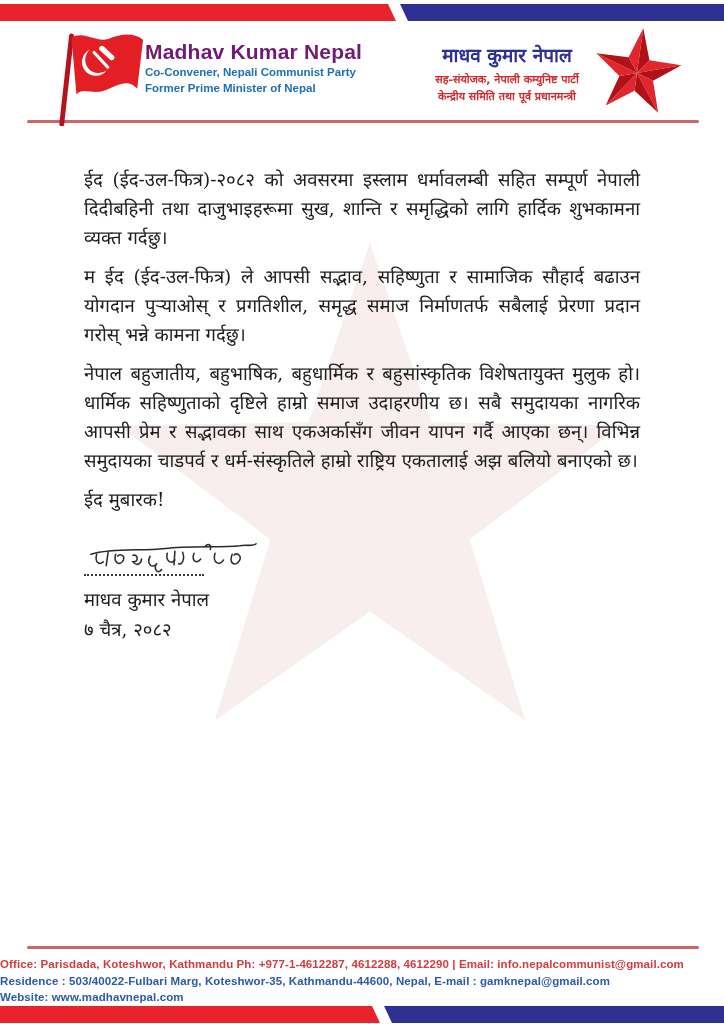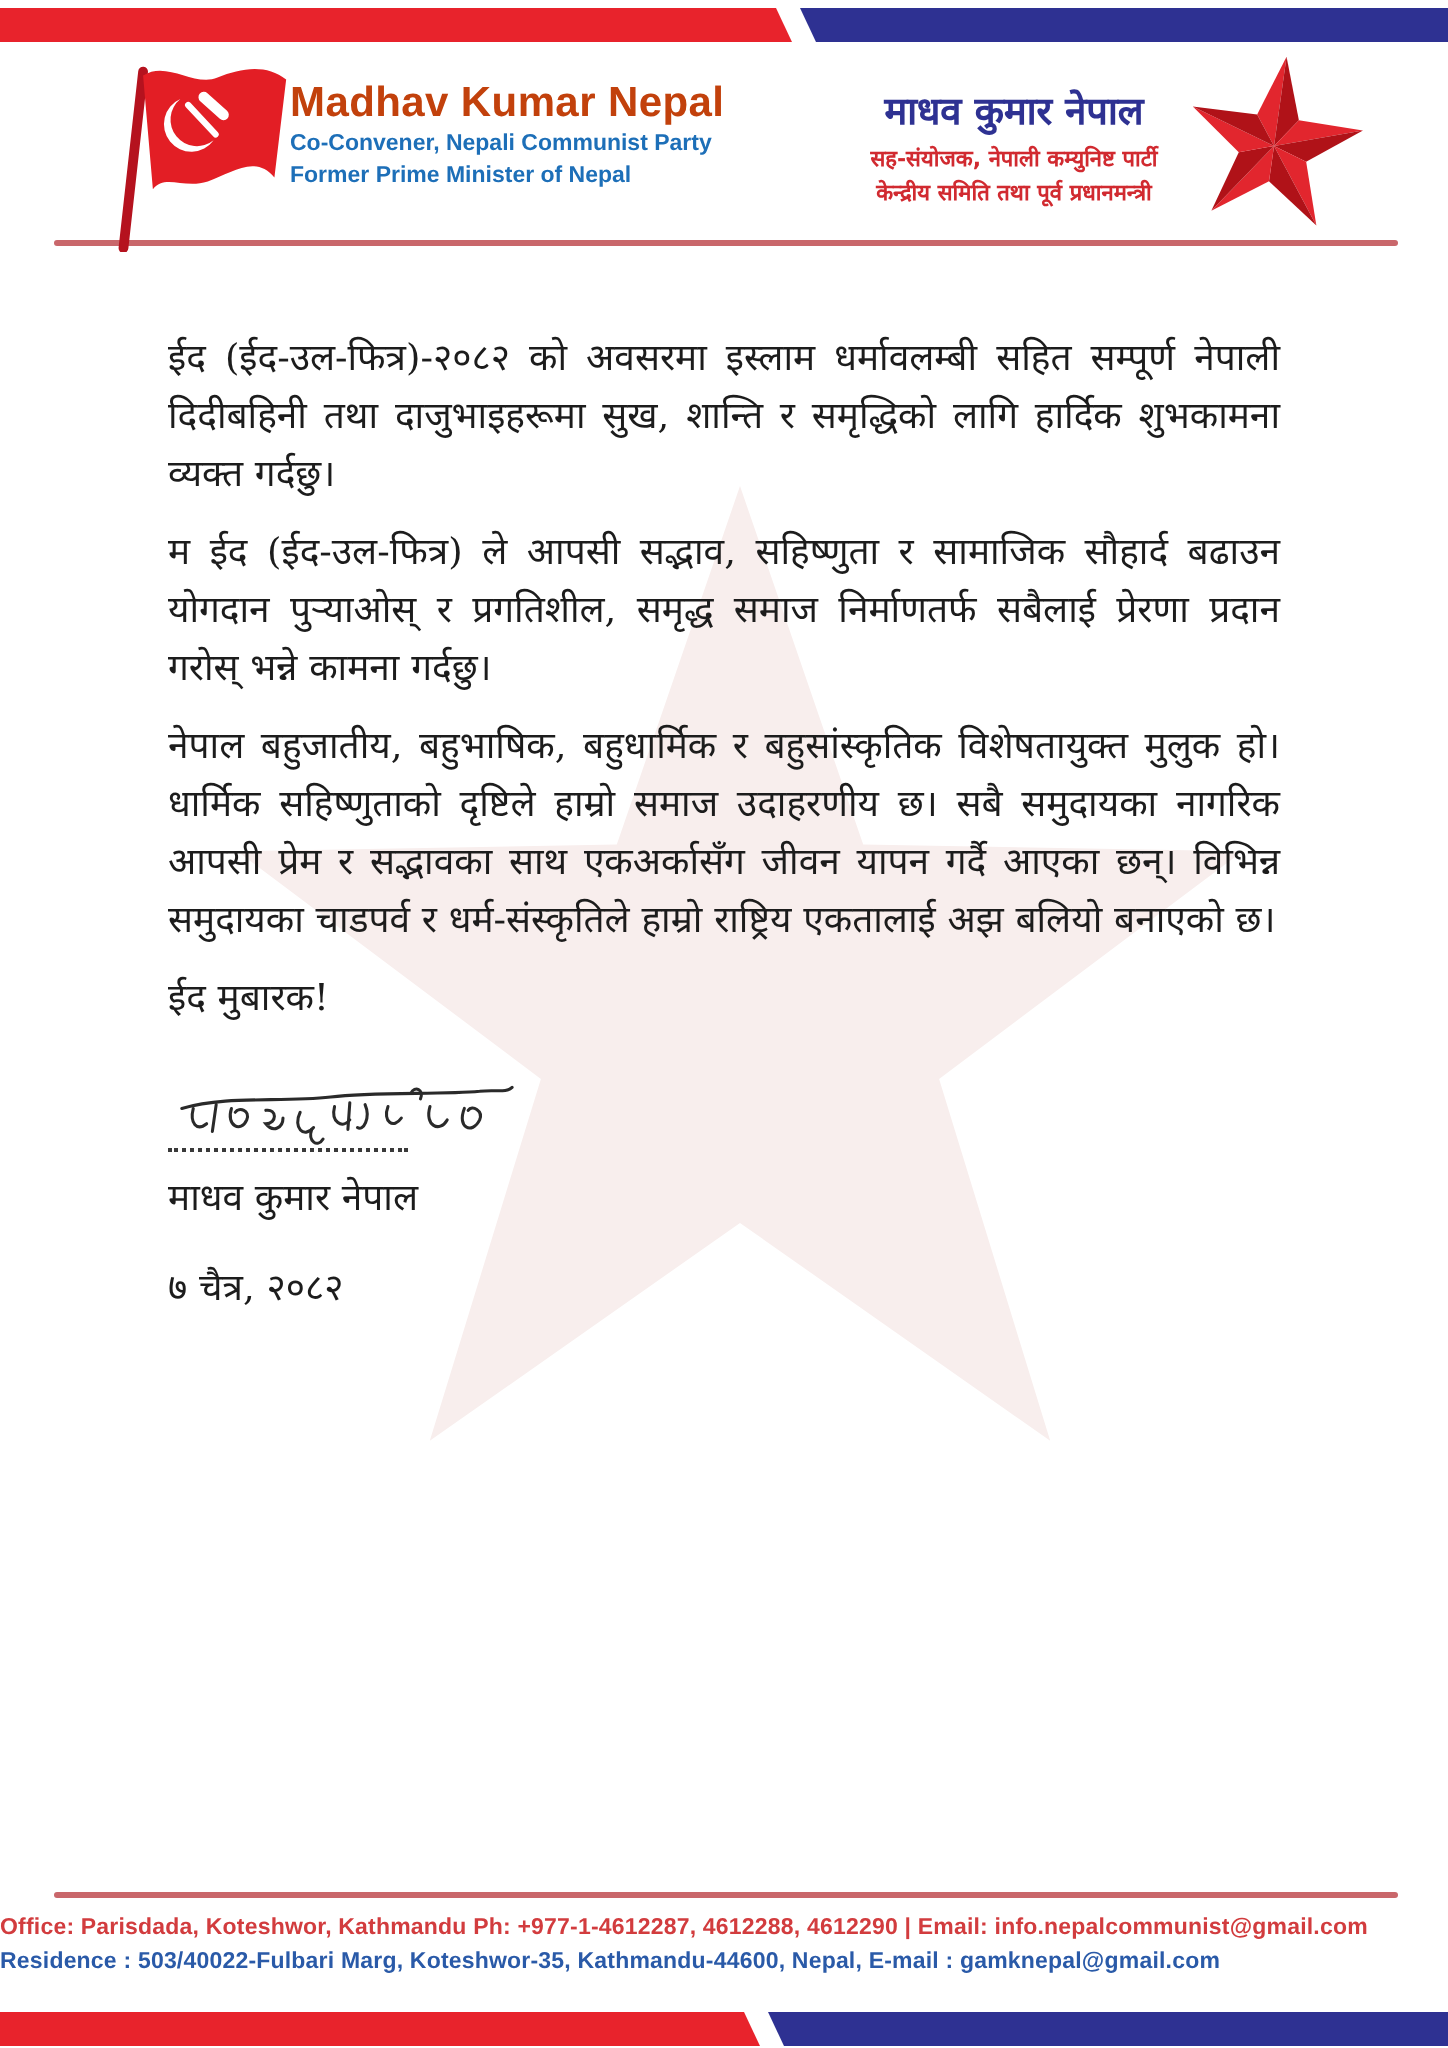--- a/index.html
+++ b/index.html
@@ -16,21 +16,21 @@
   .stripe .seg { position:absolute; inset:0; }
   .stripe.top .red  { background:#e8232c; clip-path:polygon(0 0,388px 0,396px 100%,0 100%); }
   .stripe.top .blue { background:#2e3192; clip-path:polygon(400px 0,100% 0,100% 100%,408px 100%); }
   .stripe.bottom .red  { background:#e8232c; clip-path:polygon(0 0,372px 0,380px 100%,0 100%); }
   .stripe.bottom .blue { background:#2e3192; clip-path:polygon(384px 0,100% 0,100% 100%,392px 100%); }
 
   
   .header { position:absolute; top:0; left:0; width:724px; height:135px; z-index:3; }
   .flag-logo { position:absolute; left:50px; top:28px; width:96px; height:98px; }
   .en-block { position:absolute; left:145px; top:40px; }
-  .en-name { font-size:21px; font-weight:bold; color:#c2410c; letter-spacing:.2px; }
+  .en-name { font-size:21px; font-weight:bold; color:#701a75; letter-spacing:.2px; }
   .en-role { font-size:11.5px; font-weight:bold; color:#1d6fb8; line-height:15px; margin-top:1px; }
   .en-role:first-of-type { margin-top:5px; }
   .np-block { position:absolute; left:432px; top:42px; width:150px; text-align:center; font-family:"DejaVu Sans",sans-serif; }
   .np-name { font-size:19px; font-weight:bold; color:#2e3192; white-space:nowrap; }
   .np-role { font-size:11px; font-weight:bold; color:#d12a30; line-height:15px; margin-top:4px; white-space:nowrap; }
   .np-role + .np-role { margin-top:2px; }
   .star-logo { position:absolute; left:584px; top:26px; width:106px; height:94px; }
   .rule { position:absolute; left:27px; width:672px; height:3px; background:#c9676b; border-radius:2px; }
   .rule.header-rule { top:120px; }
   .rule.footer-rule { top:946px; }
@@ -44,21 +44,21 @@
     font-family:"DejaVu Serif","DejaVu Sans",serif;
     color:#1c1c1c; font-size:18.5px; line-height:29px;
   }
   .letter-title { text-align:center; font-size:21px; font-weight:bold; color:#111; margin-bottom:16px; }
   .content p.body-par { text-align:justify; margin-bottom:10px; }
   .closing { }
   .sig-wrap { margin-top:24px; width:185px; }
   .sig-svg { display:block; width:178px; height:42px; }
   .sig-dots { width:120px; border-bottom:2.5px dotted #3a3a3a; margin-top:-6px; }
   .sig-name { margin-top:9px; font-size:18.5px; }
-  .sig-date { margin-top:16px; font-size:18.5px; }
+  .sig-date { margin-top:1px; font-size:18.5px; }
 
   
   .footer-text { position:absolute; top:956px; left:0; width:724px; z-index:3;
     font-size:11.5px; line-height:16.5px; font-weight:bold; letter-spacing:.1px; }
   .f-red { color:#d23c3e; }
   .f-blue { color:#2a5aa8; }
 </style>
 </head>
 <body>
 
@@ -140,20 +140,21 @@
       <div class="sig-dots"></div>
       <div class="sig-name">माधव कुमार नेपाल</div>
       <div class="sig-date">७ चैत्र, २०८२</div>
     </div>
   </div>
 
   <div class="rule footer-rule"></div>
   <div class="footer-text">
     <div class="f-red">Office: Parisdada, Koteshwor, Kathmandu Ph: +977-1-4612287, 4612288, 4612290 | Email: info.nepalcommunist@gmail.com</div>
     <div class="f-blue">Residence : 503/40022-Fulbari Marg, Koteshwor-35, Kathmandu-44600, Nepal, E-mail : gamknepal@gmail.com</div>
+    <div class="f-blue">Website: www.madhavnepal.com</div>
   </div>
 
   <div class="stripe bottom">
     <div class="seg red"></div>
     <div class="seg blue"></div>
   </div>
 
 </div>
 
 </body></html>

